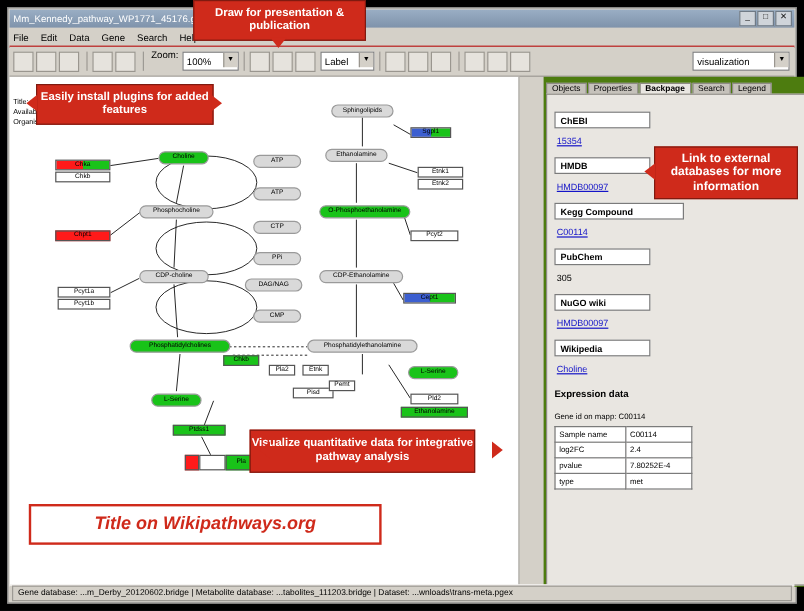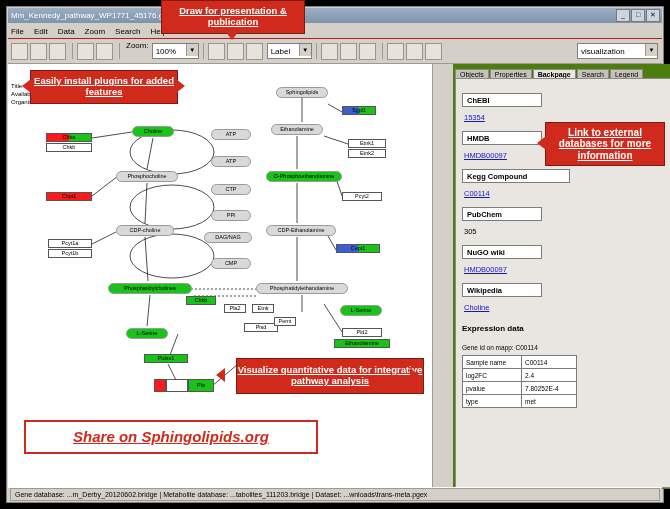--- a/index.html
+++ b/index.html
@@ -64,25 +64,25 @@
   .dbval.link{color:#1414c8;text-decoration:underline;}
   .exptitle{position:absolute;left:6px;top:300px;font-size:8px;font-weight:bold;}
   .geneid{position:absolute;left:6px;top:320px;font-size:6.5px;}
   table.exp{position:absolute;left:6px;top:331px;border-collapse:collapse;}
   table.exp td{border:1px solid #7b7b7b;background:#fff;font-size:6.5px;height:12px;padding:0 3px;}
   table.exp td.k{width:52px;}
   table.exp td.v{width:48px;}
 
   
   .ann{position:absolute;background:#cf2a1b;color:#fff;font-weight:bold;text-align:center;
-     border:1px solid #7f1a10;line-height:1.15;display:flex;align-items:center;justify-content:center;z-index:40;text-decoration:underline;}
+     border:1px solid #7f1a10;line-height:1.15;display:flex;align-items:center;justify-content:center;z-index:40;}
   .ann.a1{left:161px;top:0px;width:142px;height:32px;font-size:9.5px;}
   .ann.a2{left:30px;top:70px;width:146px;height:32px;font-size:9.5px;}
   .ann.a3{left:545px;top:122px;width:118px;height:42px;font-size:10px;}
-  .ann.a4{left:236px;top:358px;width:186px;height:34px;font-size:9.5px;}
+  .ann.a4{left:208px;top:358px;width:186px;height:34px;font-size:9.5px;}
   .ann.a5{left:24px;top:420px;width:290px;height:30px;background:#fff;border:2px solid #cf2a1b;
      color:#cf2a1b;font-style:italic;font-size:15px;font-weight:bold;}
   .arrowdown{position:absolute;width:0;height:0;border-left:7px solid transparent;border-right:7px solid transparent;
      border-top:9px solid #cf2a1b;z-index:41;}
   .arrowleft{position:absolute;width:0;height:0;border-top:7px solid transparent;border-bottom:7px solid transparent;
      border-right:9px solid #cf2a1b;z-index:41;}
   .arrowright{position:absolute;width:0;height:0;border-top:7px solid transparent;border-bottom:7px solid transparent;
      border-left:9px solid #cf2a1b;z-index:41;}
 </style>
 </head>
@@ -96,21 +96,21 @@
       <div class="tb-btn">_</div>
       <div class="tb-btn">□</div>
       <div class="tb-btn">✕</div>
     </div>
   </div>
 
   <div class="menubar">
     <span>File</span>
     <span>Edit</span>
     <span>Data</span>
-    <span>Zoom</span>
+    <span>Gene</span>
     <span>Search</span>
     <span>Help</span>
   </div>
 
   <div class="toolbar">
     <div style="width:3px"></div>
     <div class="tb-ico"></div>
     <div class="tb-ico"></div>
     <div class="tb-ico"></div>
     <div class="tb-sep"></div>
@@ -286,13 +286,13 @@
 <div class="arrowleft" style="left:22px;top:79px"></div>
 <div class="arrowright" style="left:176px;top:79px"></div>
 
 <div class="ann a3">Link  to external databases  for more information</div>
 <div class="arrowleft" style="left:537px;top:136px"></div>
 
 <div class="ann a4">Visualize quantitative data  for integrative pathway analysis</div>
 <div class="arrowleft" style="left:216px;top:368px"></div>
 <div class="arrowright" style="left:410px;top:368px"></div>
 
-<div class="ann a5">Share on Sphingolipids.org</div>
+<div class="ann a5">Title on Wikipathways.org</div>
 
 </body></html>

